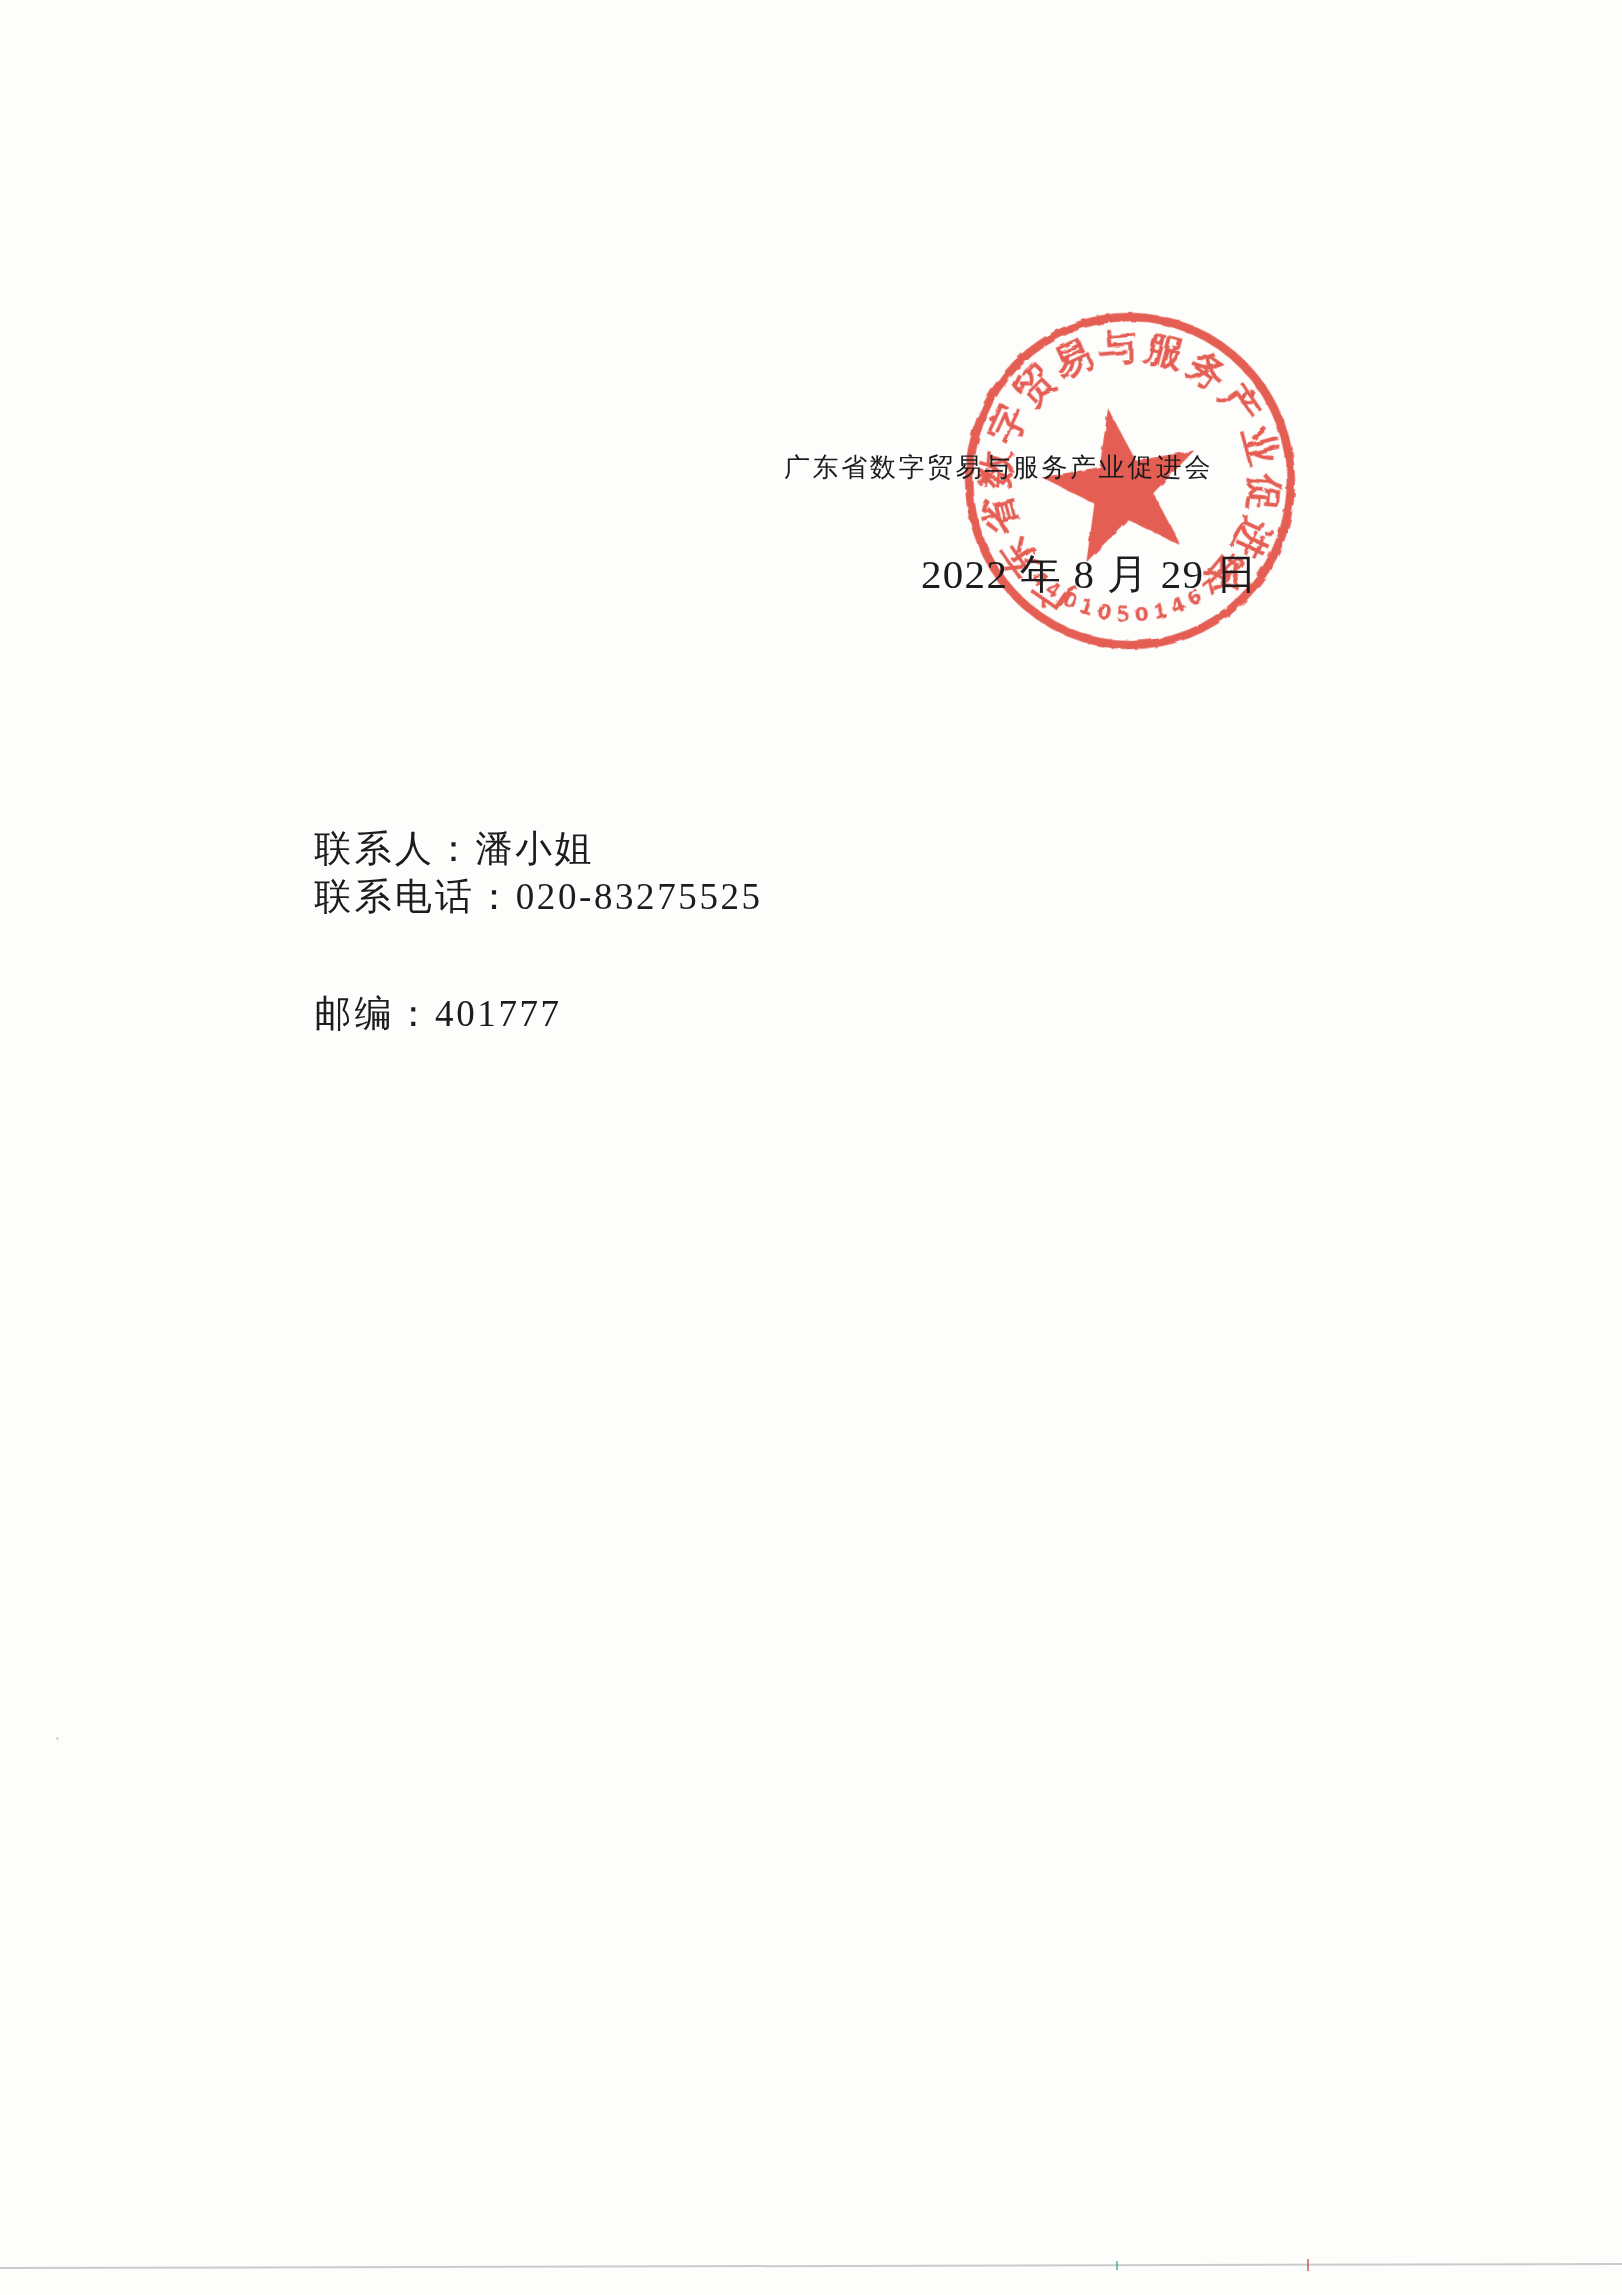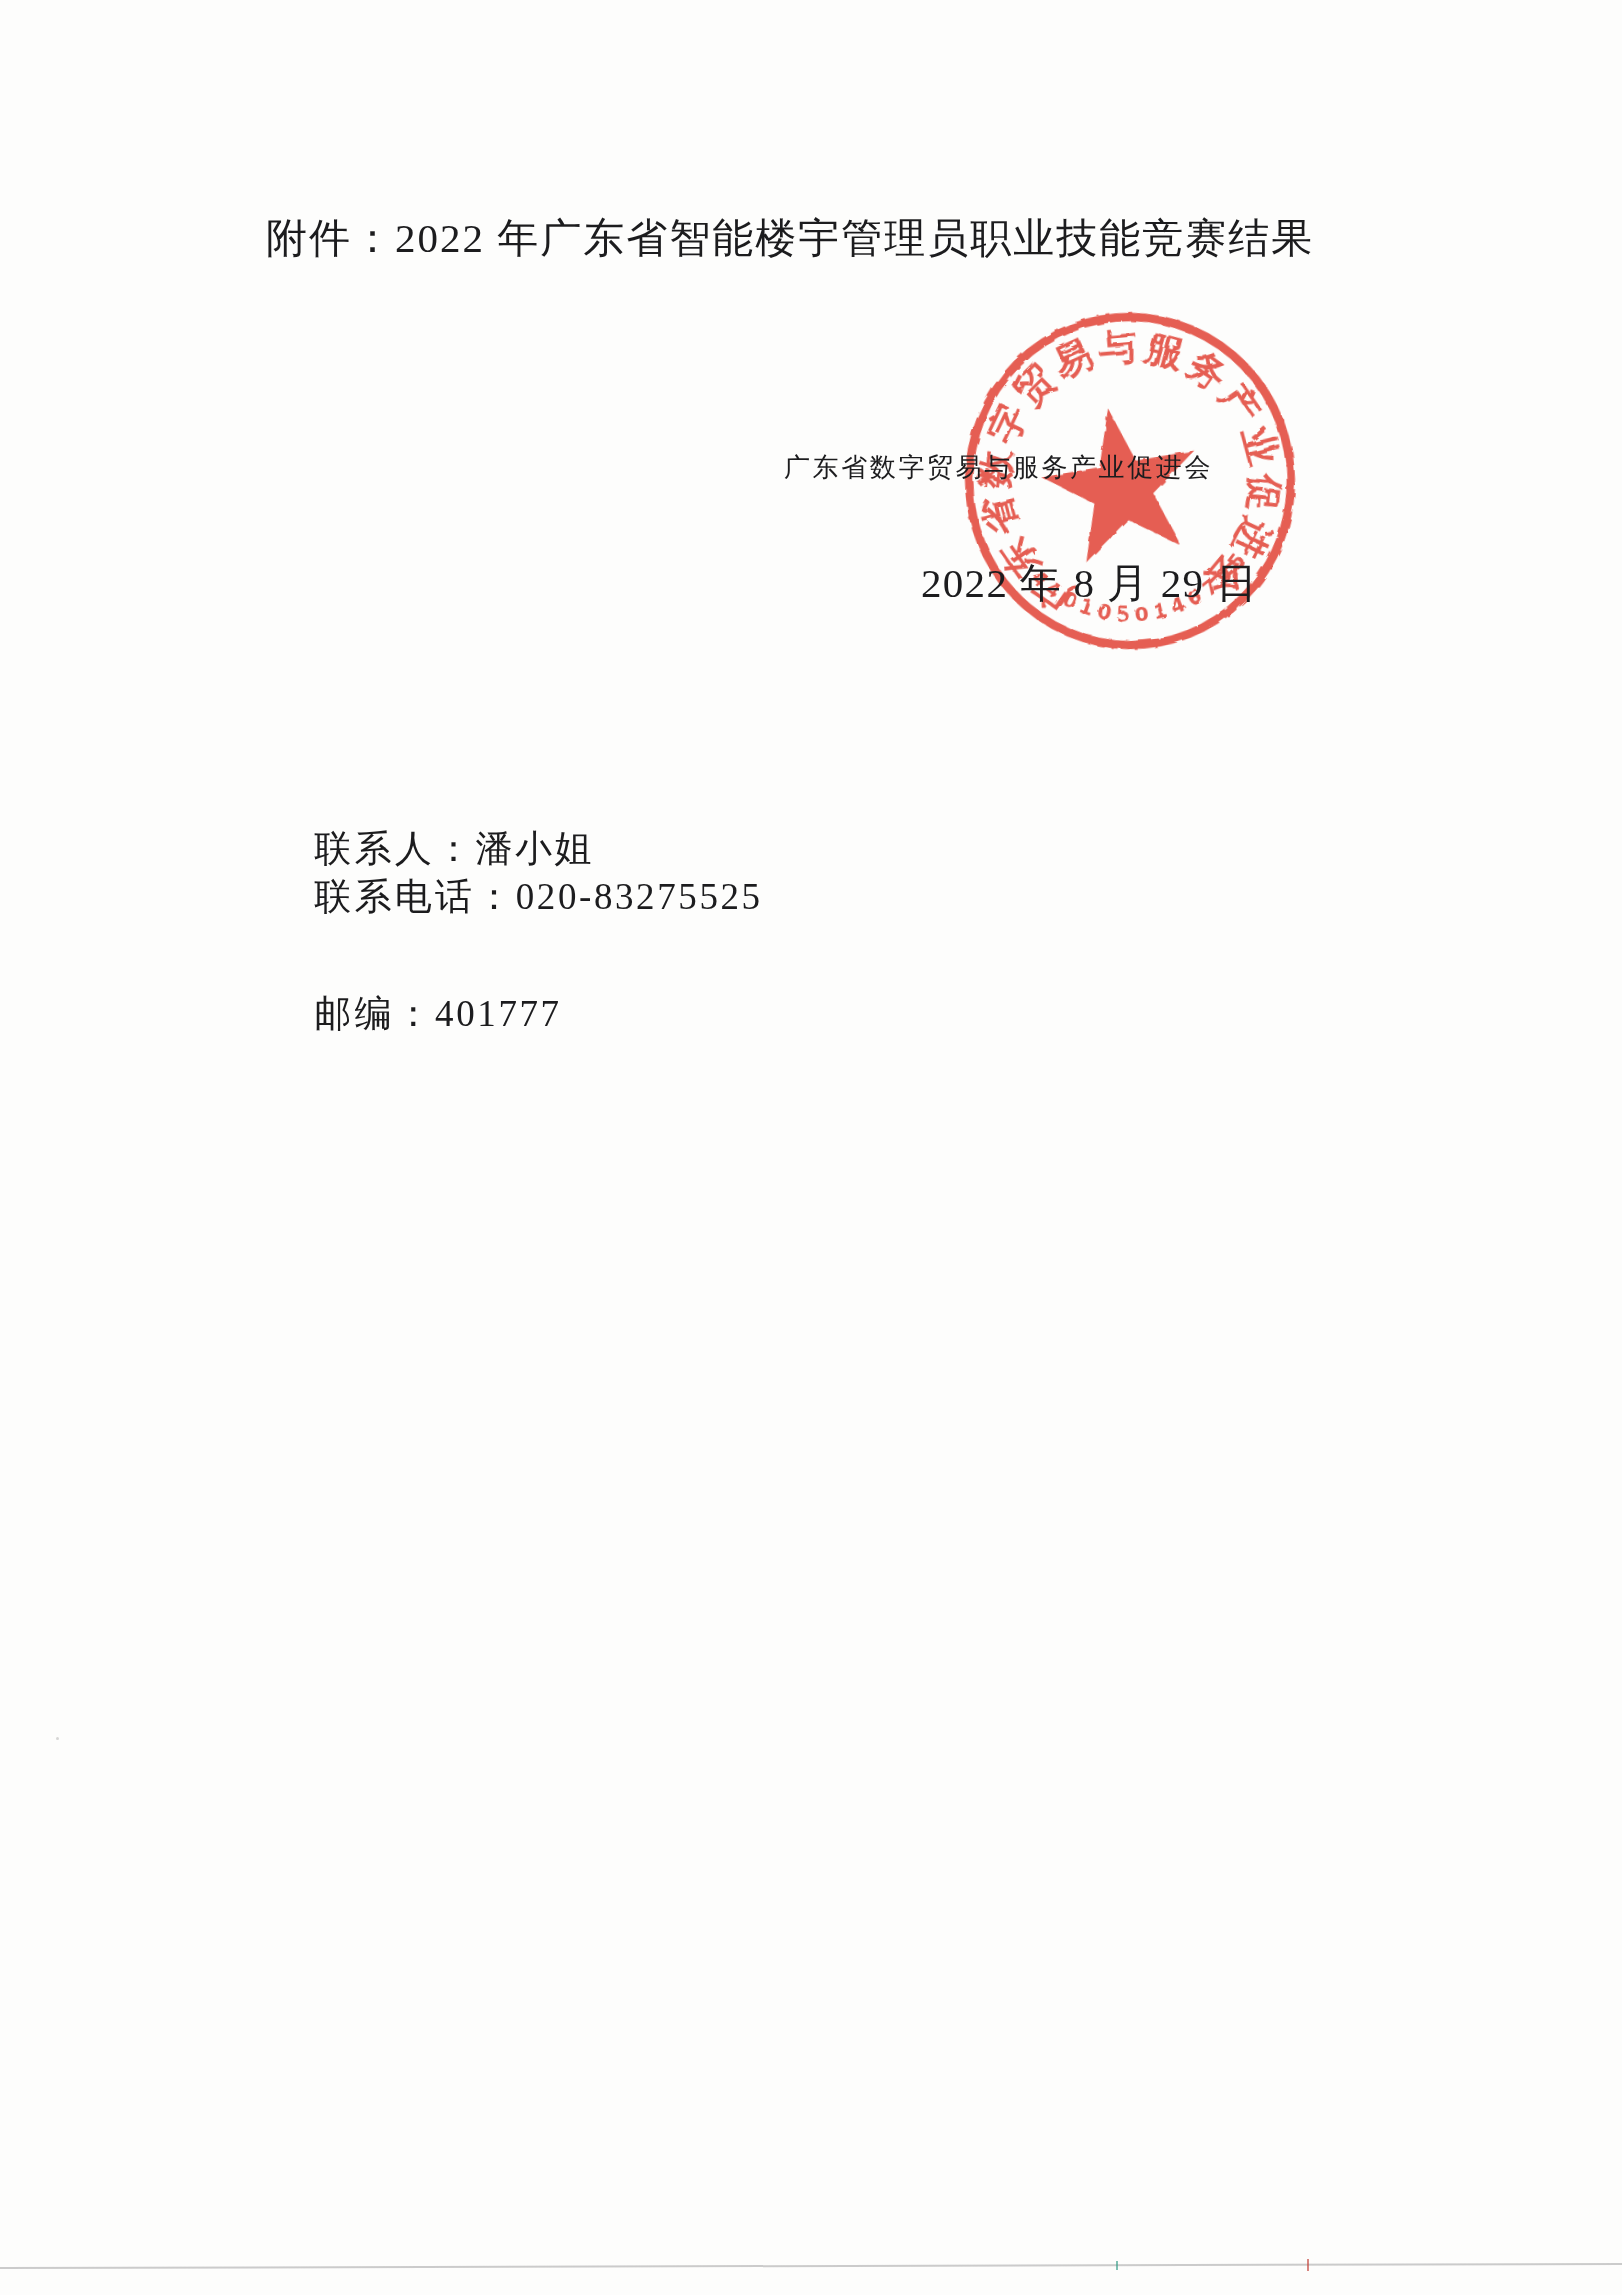--- a/index.html
+++ b/index.html
@@ -16,21 +16,21 @@
   .attachment-line{
     left:266px;top:216px;
     font-size:41px;letter-spacing:2px;
   }
   .org-line{
     left:784px;top:454px;
     font-size:26px;letter-spacing:2.6px;
   }
   .date-line{
     left:921px;top:552px;
-    font-size:41px;letter-spacing:1.3px;margin-top:9px;
+    font-size:41px;letter-spacing:1.3px;
   }
   .contact-row{left:264px;font-size:37px;letter-spacing:3.3px;}
   .contact-row .value{letter-spacing:2.6px;}
   .row-person{top:788px;}
   .row-phone{top:836px;}
   .row-postcode{top:953px;}
   .row-address{top:1035px;letter-spacing:1.3px;}
   .row-address .value{letter-spacing:1.3px;}
 
   .seal{
@@ -57,21 +57,20 @@
   .speck{
     position:absolute;left:56px;top:1737px;width:3.3px;height:3.3px;border-radius:50%;
     background:#9a9a9a;opacity:.4;z-index:1;
   }
 </style>
 </head>
 <body>
 
 <div class="page">
 
-  <div class="txt attachment-line">附件：2022 年广东省智能楼宇管理员职业技能竞赛结果</div>
 
   <svg class="seal" width="366" height="380" viewBox="0 0 560 580">
     <defs>
       <filter id="rough" x="-10%" y="-10%" width="120%" height="120%">
         <feTurbulence type="fractalNoise" baseFrequency="0.055" numOctaves="2" result="n"></feTurbulence>
         <feDisplacementMap in="SourceGraphic" in2="n" scale="6"></feDisplacementMap>
       </filter>
     </defs>
     <g filter="url(#rough)" opacity="0.87" transform="rotate(-5 280 290)">
       <ellipse class="seal-stroke" cx="280" cy="290" rx="246" ry="251" fill="none" stroke-width="13" stroke="#e2473a"></ellipse>

